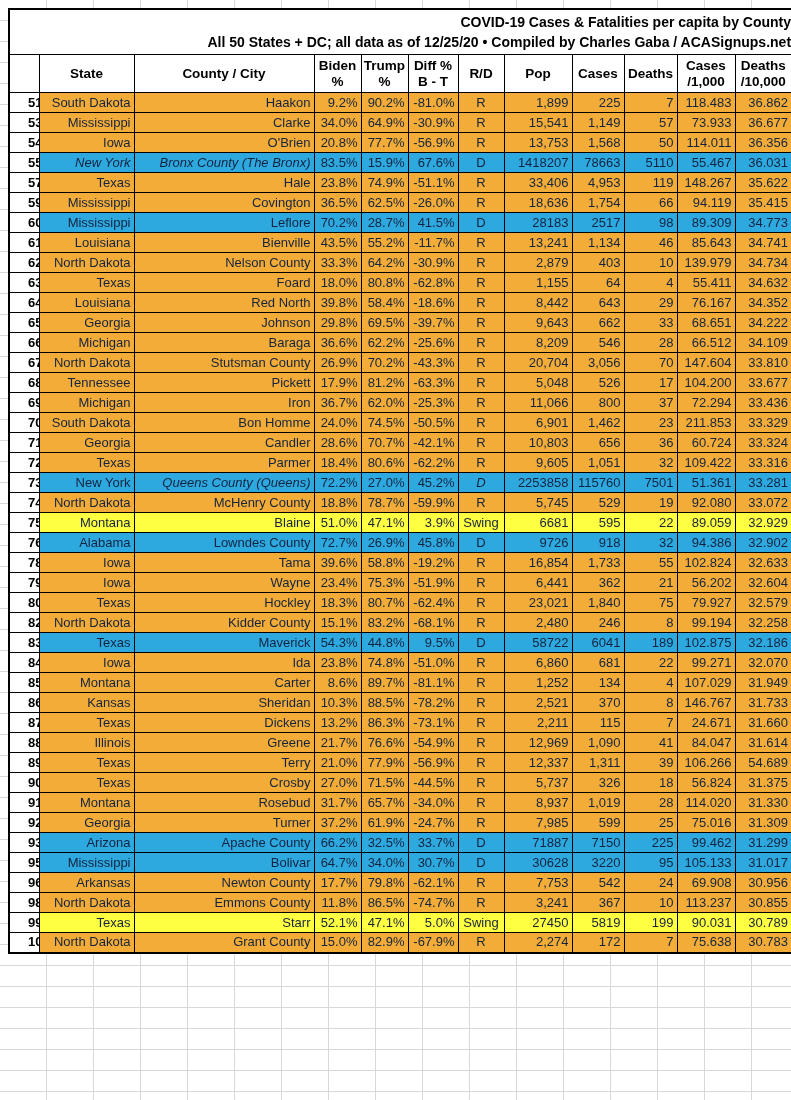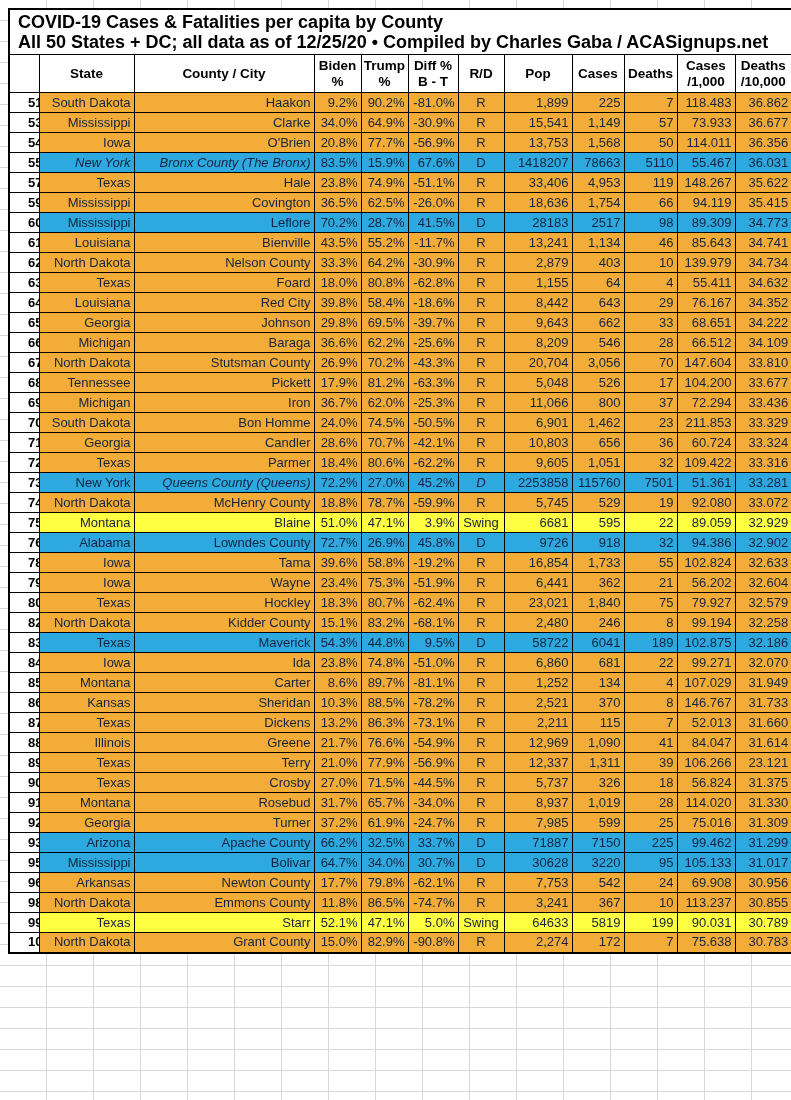--- a/index.html
+++ b/index.html
@@ -21,25 +21,25 @@
   }
   td,th{
     border:1px solid #000;
     overflow:hidden;
     white-space:nowrap;
     padding:0 3px;
     box-sizing:border-box;
   }
   .title-cell{
     background:#fff;
-    text-align:left;
+    text-align:right;
     font-weight:bold;
-    font-size:18px;
+    font-size:14px;
     line-height:20px;
-    padding:2px 8px;
+    padding:2px 0;
     color:#000;
   }
   tr.head-row th{
     background:#fff;
     font-weight:bold;
     font-size:13.5px;
     line-height:16px;
     height:38px;
     text-align:center;
     vertical-align:middle;
@@ -260,21 +260,21 @@
           <td class="al-c">R</td>
           <td class="al-r">1,155</td>
           <td class="al-r">64</td>
           <td class="al-r">4</td>
           <td class="al-r">55.411</td>
           <td class="al-r">34.632</td>
         </tr>
         <tr class="r-orange">
           <td class="rank">64</td>
           <td class="al-r">Louisiana</td>
-          <td class="al-r">Red City</td>
+          <td class="al-r">Red North</td>
           <td class="al-r">39.8%</td>
           <td class="al-r">58.4%</td>
           <td class="al-r">-18.6%</td>
           <td class="al-c">R</td>
           <td class="al-r">8,442</td>
           <td class="al-r">643</td>
           <td class="al-r">29</td>
           <td class="al-r">76.167</td>
           <td class="al-r">34.352</td>
         </tr>
@@ -562,21 +562,21 @@
           <td class="rank">87</td>
           <td class="al-r">Texas</td>
           <td class="al-r">Dickens</td>
           <td class="al-r">13.2%</td>
           <td class="al-r">86.3%</td>
           <td class="al-r">-73.1%</td>
           <td class="al-c">R</td>
           <td class="al-r">2,211</td>
           <td class="al-r">115</td>
           <td class="al-r">7</td>
-          <td class="al-r">52.013</td>
+          <td class="al-r">24.671</td>
           <td class="al-r">31.660</td>
         </tr>
         <tr class="r-orange">
           <td class="rank">88</td>
           <td class="al-r">Illinois</td>
           <td class="al-r">Greene</td>
           <td class="al-r">21.7%</td>
           <td class="al-r">76.6%</td>
           <td class="al-r">-54.9%</td>
           <td class="al-c">R</td>
@@ -591,21 +591,21 @@
           <td class="al-r">Texas</td>
           <td class="al-r">Terry</td>
           <td class="al-r">21.0%</td>
           <td class="al-r">77.9%</td>
           <td class="al-r">-56.9%</td>
           <td class="al-c">R</td>
           <td class="al-r">12,337</td>
           <td class="al-r">1,311</td>
           <td class="al-r">39</td>
           <td class="al-r">106.266</td>
-          <td class="al-r">23.121</td>
+          <td class="al-r">54.689</td>
         </tr>
         <tr class="r-orange">
           <td class="rank">90</td>
           <td class="al-r">Texas</td>
           <td class="al-r">Crosby</td>
           <td class="al-r">27.0%</td>
           <td class="al-r">71.5%</td>
           <td class="al-r">-44.5%</td>
           <td class="al-c">R</td>
           <td class="al-r">5,737</td>
@@ -699,33 +699,33 @@
           <td class="al-r">30.855</td>
         </tr>
         <tr class="r-yellow">
           <td class="rank">99</td>
           <td class="al-r">Texas</td>
           <td class="al-r">Starr</td>
           <td class="al-r">52.1%</td>
           <td class="al-r">47.1%</td>
           <td class="al-r">5.0%</td>
           <td class="al-c">Swing</td>
-          <td class="al-r">64633</td>
+          <td class="al-r">27450</td>
           <td class="al-r">5819</td>
           <td class="al-r">199</td>
           <td class="al-r">90.031</td>
           <td class="al-r">30.789</td>
         </tr>
         <tr class="r-orange">
           <td class="rank">100</td>
           <td class="al-r">North Dakota</td>
           <td class="al-r">Grant County</td>
           <td class="al-r">15.0%</td>
           <td class="al-r">82.9%</td>
-          <td class="al-r">-90.8%</td>
+          <td class="al-r">-67.9%</td>
           <td class="al-c">R</td>
           <td class="al-r">2,274</td>
           <td class="al-r">172</td>
           <td class="al-r">7</td>
           <td class="al-r">75.638</td>
           <td class="al-r">30.783</td>
         </tr>
       </tbody>
   </table>
 </div>

